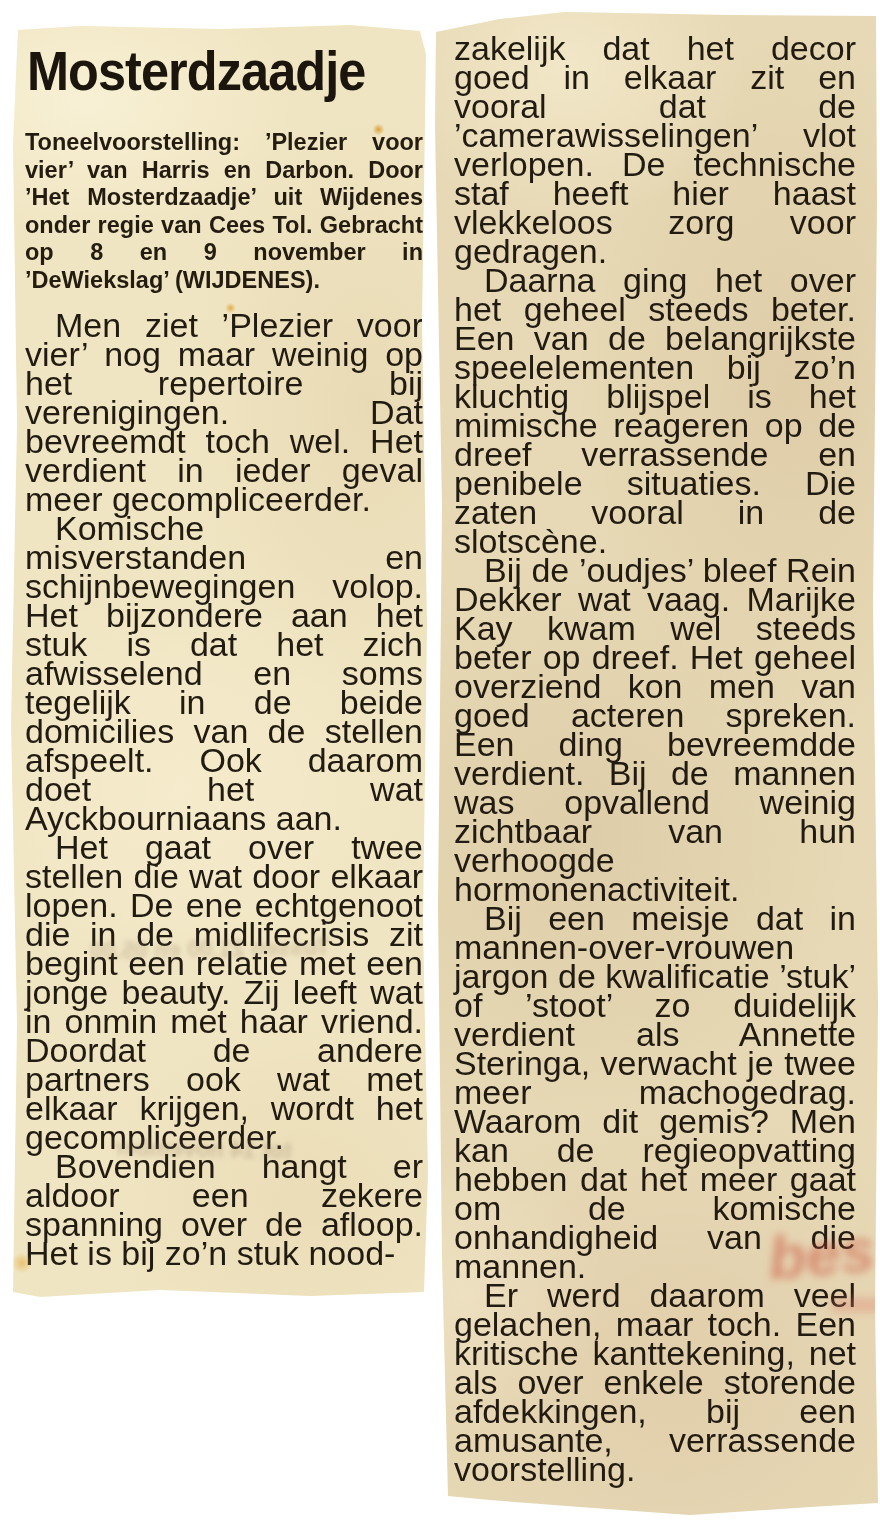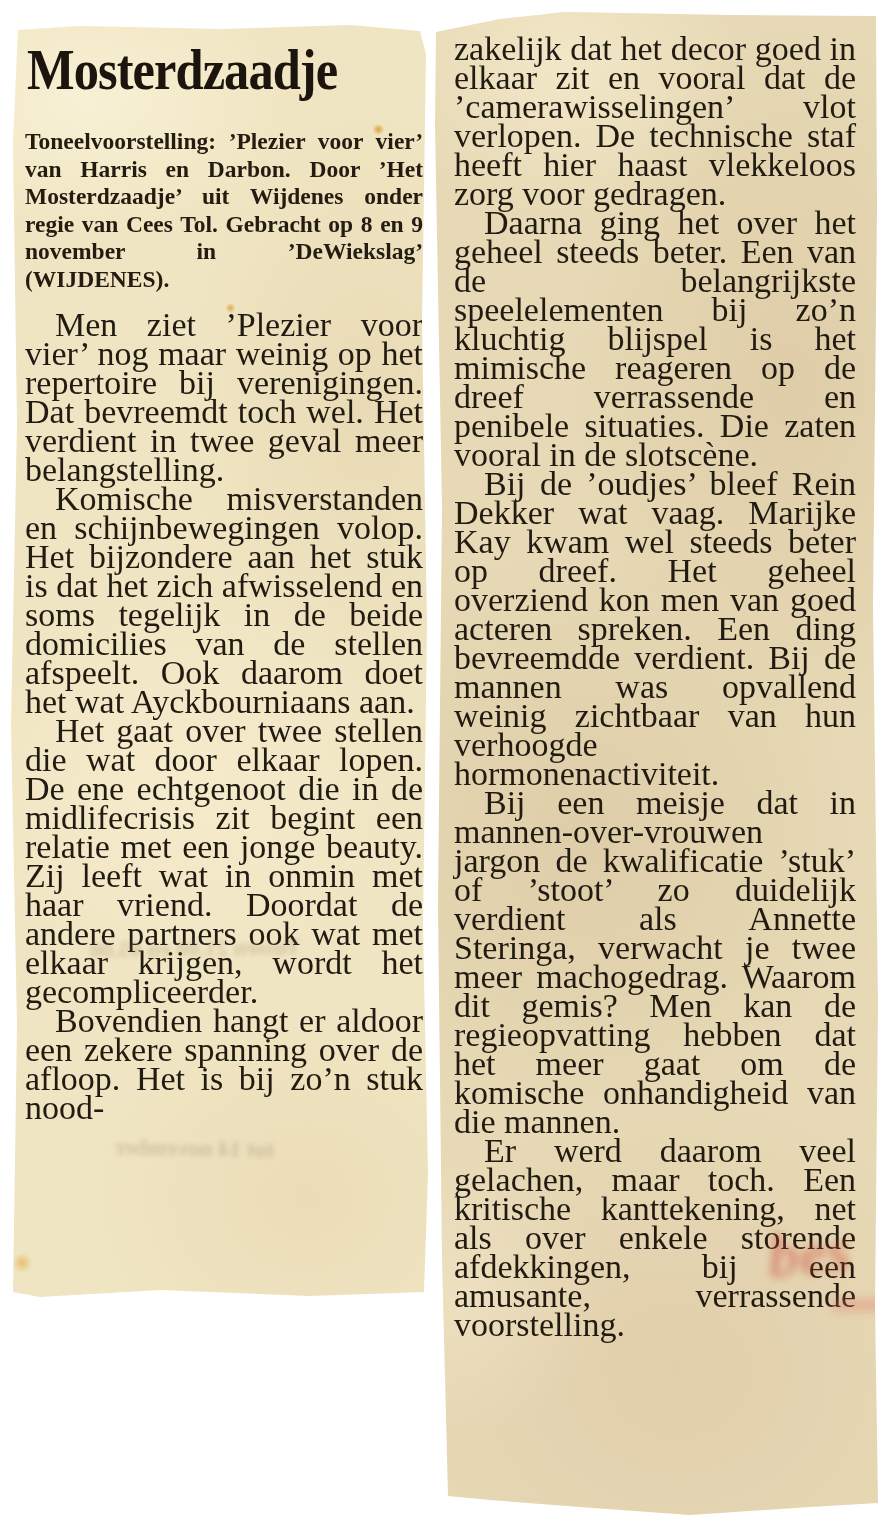--- a/index.html
+++ b/index.html
@@ -2,21 +2,21 @@
 <html lang="nl"><head>
 <meta charset="utf-8">
 <style>
   html, body { margin: 0; padding: 0; background: #ffffff; }
   .page {
     position: relative;
     width: 880px;
     height: 1535px;
     background: #ffffff;
     overflow: hidden;
-    font-family: Liberation Serif, serif;
+    font-family: Liberation Sans, sans-serif;
     color: #221b12;
   }
   
   .piece {
     position: absolute;
     overflow: hidden;
   }
   .piece-left {
     left: 10px; top: 24px; width: 422px; height: 1276px;
     background-color: #f0e5c2;
@@ -116,21 +116,21 @@
 </style>
 </head>
 <body>
 
 <div class="page">
 
   <div class="piece piece-left">
     <div class="col-inner-left">
       <div class="headline">Mosterdzaadje</div>
       <div class="intro">Toneelvoorstelling: ’Plezier voor vier’ van Harris en Darbon. Door ’Het Mosterdzaadje’ uit Wijdenes onder regie van Cees Tol. Gebracht op 8 en 9 november in ’DeWiekslag’ (WIJDENES).</div>
-      <p class="body-par">Men ziet ’Plezier voor vier’ nog maar weinig op het repertoire bij verenigingen. Dat bevreemdt toch wel. Het verdient in twee geval meer belangstelling.</p>
+      <p class="body-par">Men ziet ’Plezier voor vier’ nog maar weinig op het repertoire bij verenigingen. Dat bevreemdt toch wel. Het verdient in ieder geval meer gecompliceerder.</p>
       <p class="body-par">Komische misverstanden en schijnbewegingen volop. Het bijzondere aan het stuk is dat het zich afwisselend en soms tegelijk in de beide domicilies van de stellen afspeelt. Ook daarom doet het wat Ayckbourniaans aan.</p>
       <p class="body-par">Het gaat over twee stellen die wat door elkaar lopen. De ene echtgenoot die in de midlifecrisis zit begint een relatie met een jonge beauty. Zij leeft wat in onmin met haar vriend. Doordat de andere partners ook wat met elkaar krijgen, wordt het gecompliceerder.</p>
       <p class="body-par">Bovendien hangt er aldoor een zekere spanning over de afloop. Het is bij zo’n stuk nood-</p>
     </div>
     <div class="ghost ghost-1">Tussen 21.00 en 05.00</div>
     <div class="ghost ghost-2">tot 14 november</div>
     <div class="stain stain-1"></div>
     <div class="stain stain-2"></div>
     <div class="stain stain-4"></div>
   </div>

